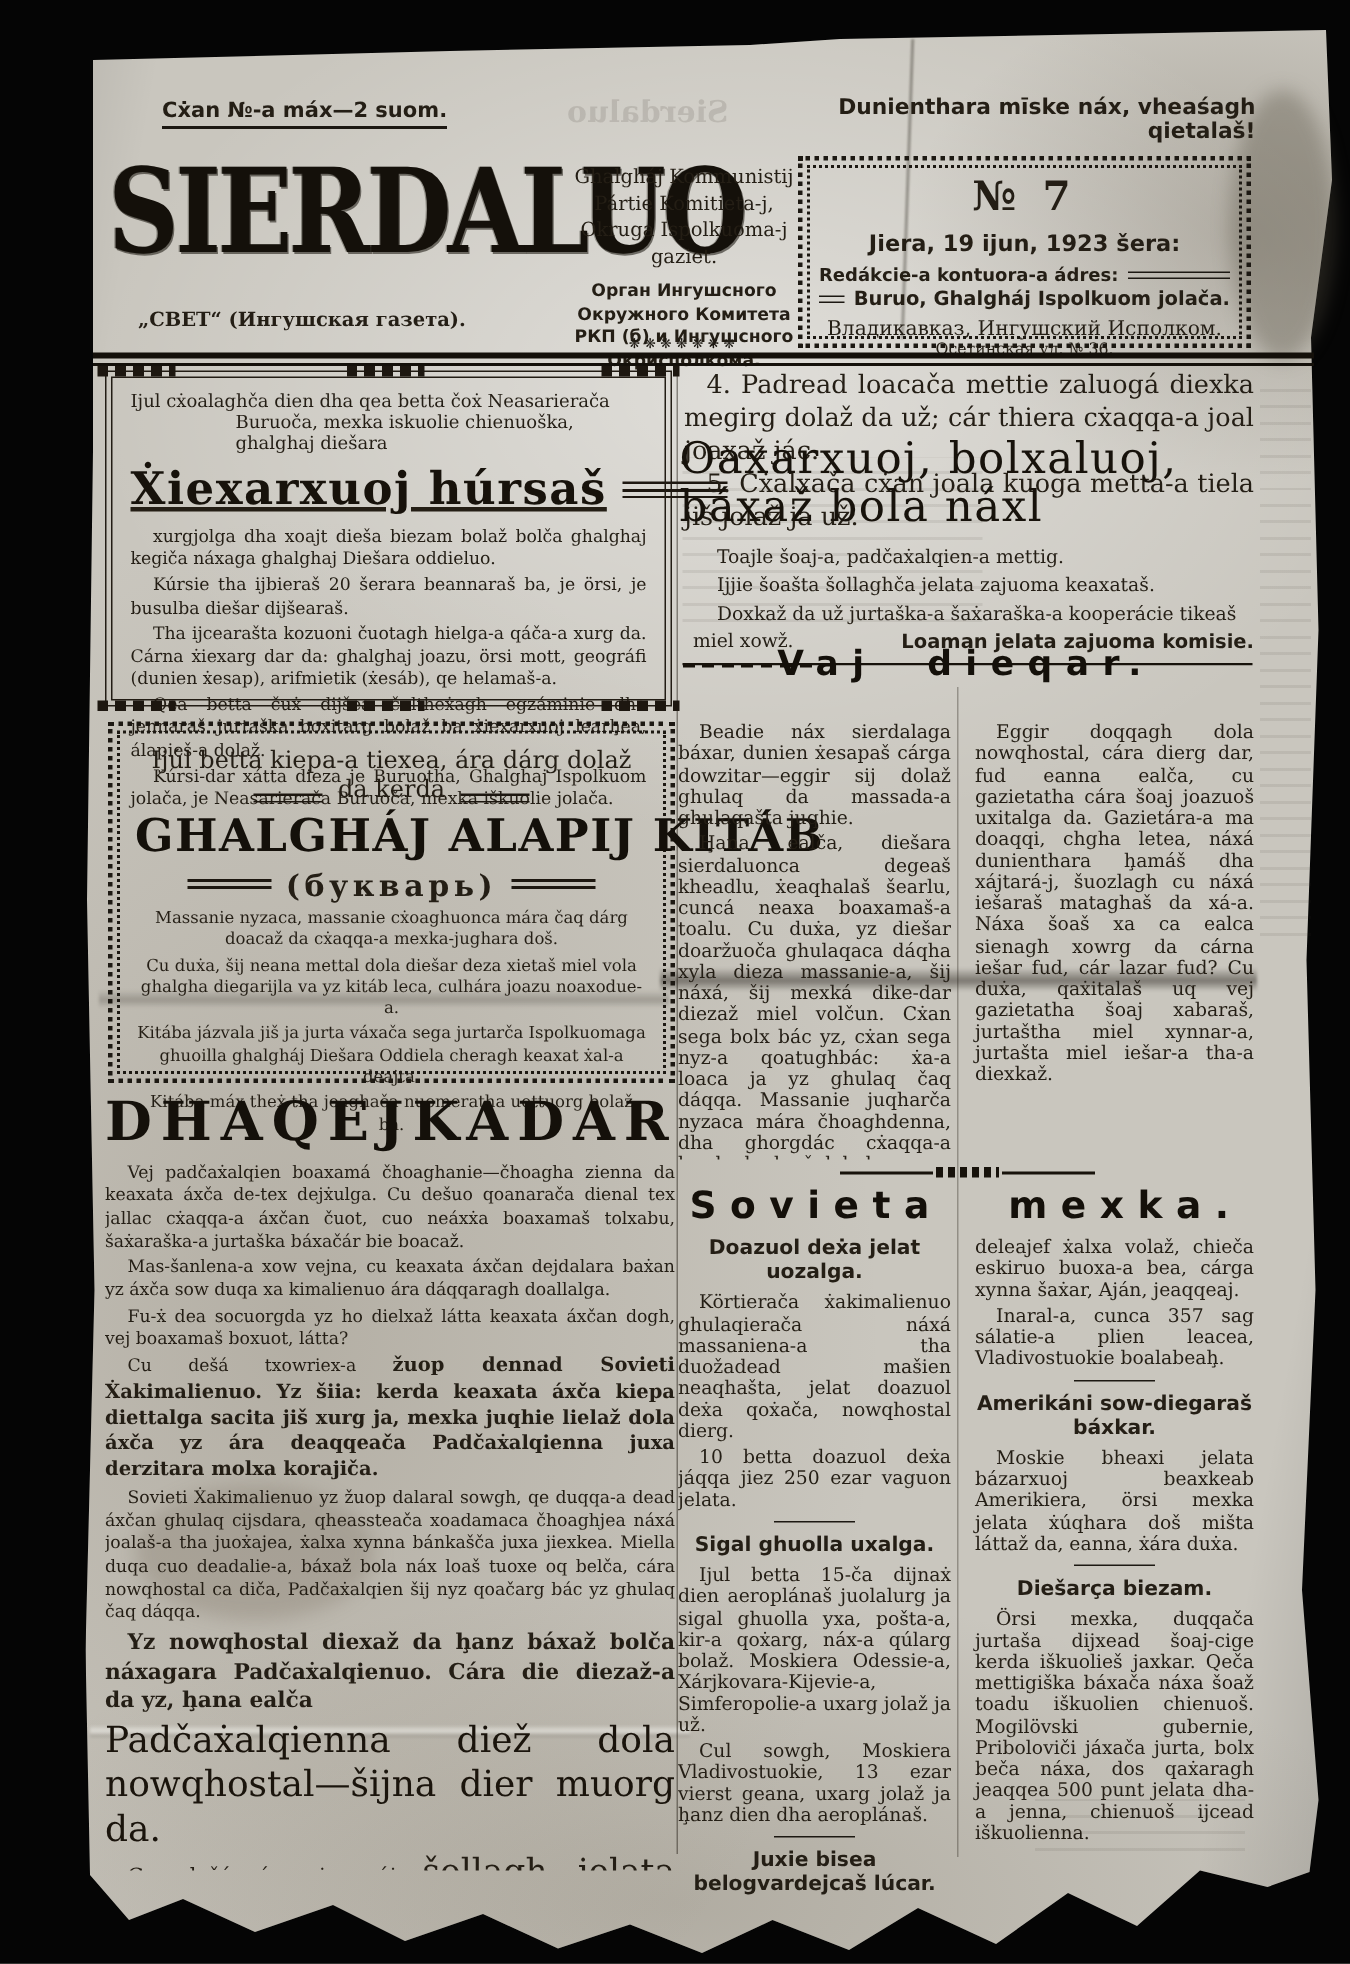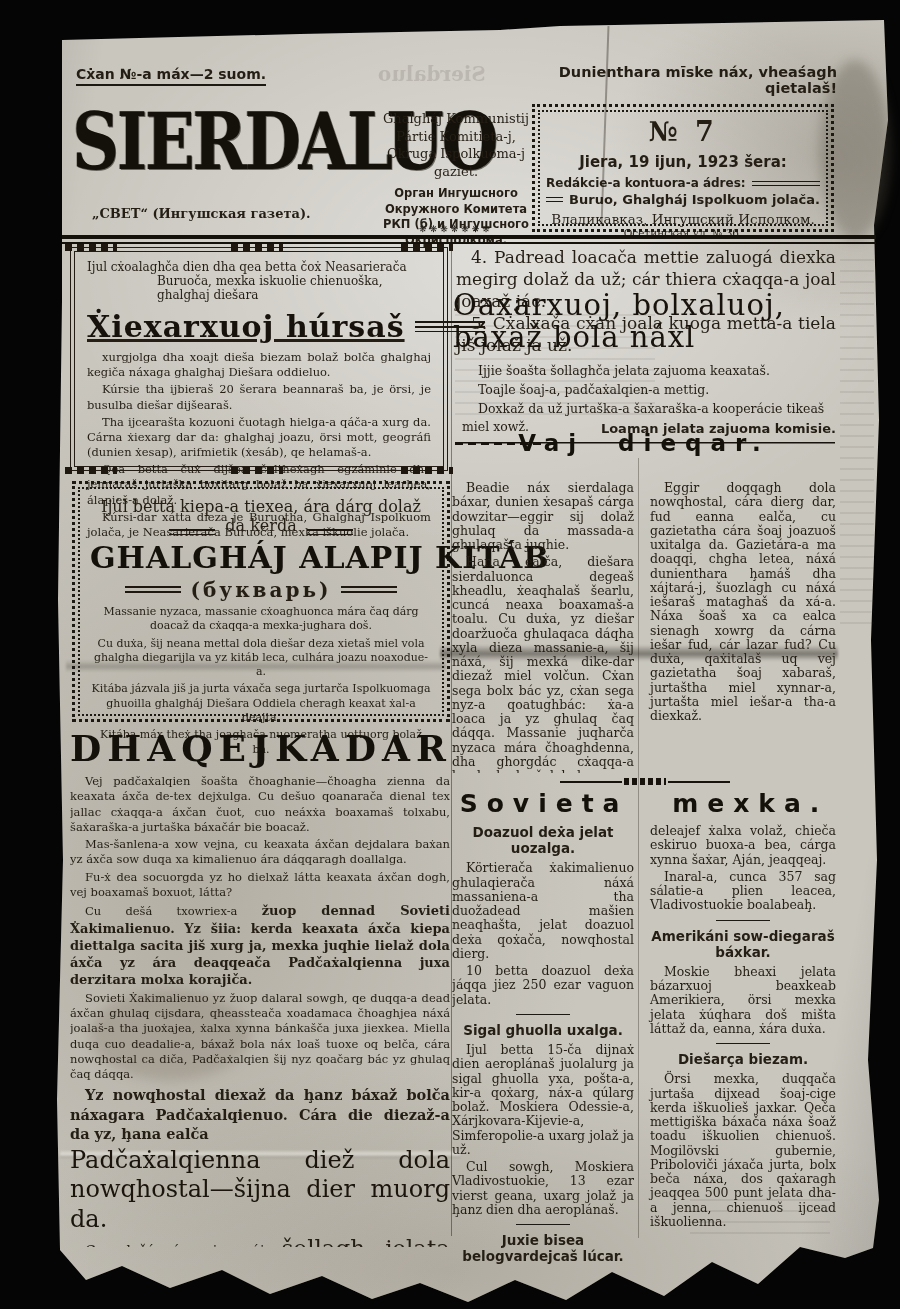--- a/index.html
+++ b/index.html
@@ -21,21 +21,21 @@
       515px 1280px,468px 1302px,420px 1283px,372px 1299px,322px 1276px,270px 1294px,222px 1270px,
       170px 1288px,122px 1266px,86px 1280px,60px 1250px,57px 1100px,63px 860px,58px 600px,62px 300px);}
   .stain{position:absolute;border-radius:50%;filter:blur(6px);pointer-events:none;}
   .crease{position:absolute;pointer-events:none;}
   .bleed{position:absolute;opacity:.10;pointer-events:none;
     background:repeating-linear-gradient(transparent 0 9px, rgba(55,48,38,.9) 9px 11px);}
   .just{text-align:justify;}
   .ind p{ text-indent:15px; margin:0 0 2px 0;}
   p{margin:0;}
   
-  #price{font:700 14px "DejaVu Sans",sans-serif;border-bottom:2px solid #1c1812;padding-bottom:2px;}
+  #price{font:700 14px "DejaVu Sans",sans-serif;border-bottom:2px solid #1c1812;padding-bottom:2px;margin-left:32px;}
   #slogan{font:700 14.5px "DejaVu Sans",sans-serif;text-align:right;}
   .ghost{opacity:.14;transform:scaleX(-1);font-weight:700;color:#3a332a;}
   
   #mast-title{font:900 78px "DejaVu Serif",serif;color:#14100a;letter-spacing:-3px;
     transform:scaleX(.84);transform-origin:left top;white-space:nowrap;
     text-shadow:1px 1px 0 rgba(20,16,10,.55), -1px 0 0 rgba(20,16,10,.35);}
   #mast-sub{font:700 13px "DejaVu Serif",serif;}
   #org{font:400 13px "DejaVu Serif",serif;text-align:center;line-height:1.35;}
   #org-ru{font:700 11.5px "DejaVu Sans",sans-serif;text-align:center;line-height:1.35;}
   #org-stars{text-align:center;font-size:9px;letter-spacing:3px;color:#1c1812;}
@@ -189,42 +189,42 @@
     <p>Massanie nyzaca, massanie cẋoaghuonca mára čaq dárg doacaž da cẋaqqa-a mexka-jughara doš.</p>
     <p>Cu duẋa, šij neana mettal dola diešar deza xietaš miel vola ghalgha diegarijla va yz kitáb leca, culhára joazu noaxodue-a.</p>
     <p>Kitába jázvala jiš ja jurta váxača sega jurtarča Ispolkuomaga ghuoilla ghalgháj Diešara Oddiela cheragh keaxat ẋal-a deajta.</p>
     <p>Kitába máx theẋ tha joaghača nuomeratha uottuorg bolaž ba.</p>
   </div>
 </div>
 
 <div class="abs" id="decree" style="left:70px;top:727px;width:380px;height:520px;overflow:hidden;">
   <div id="decree-heading">DHAQEJKADAR.</div>
   <div class="ind just" style="margin-top:5px;">
-    <p>Vej padčaẋalqien šoašta čhoaghanie—čhoagha zienna da keaxata áxča de-tex dejẋulga. Cu dešuo qoanarača dienal tex jallac cẋaqqa-a áxčan čuot, cuo neáxẋa boaxamaš tolxabu, šaẋaraška-a jurtaška báxačár bie boacaž.</p>
+    <p>Vej padčaẋalqien boaxamá čhoaghanie—čhoagha zienna da keaxata áxča de-tex dejẋulga. Cu dešuo qoanarača dienal tex jallac cẋaqqa-a áxčan čuot, cuo neáxẋa boaxamaš tolxabu, šaẋaraška-a jurtaška báxačár bie boacaž.</p>
     <p>Mas-šanlena-a xow vejna, cu keaxata áxčan dejdalara baẋan yz áxča sow duqa xa kimalienuo ára dáqqaragh doallalga.</p>
     <p>Fu-ẋ dea socuorgda yz ho dielxaž látta keaxata áxčan dogh, vej boaxamaš boxuot, látta?</p>
     <p><span>Cu dešá txowriex-a </span><span class="boldish">žuop dennad Sovieti Ẋakimalienuo. Yz šiia: kerda keaxata áxča kiepa diettalga sacita jiš xurg ja, mexka juqhie lielaž dola áxča yz ára deaqqeača Padčaẋalqienna juxa derzitara molxa korajiča.</span></p>
     <p>Sovieti Ẋakimalienuo yz žuop dalaral sowgh, qe duqqa-a dead áxčan ghulaq cijsdara, qheassteača xoadamaca čhoaghjea náxá joalaš-a tha juoẋajea, ẋalxa xynna bánkašča juxa jiexkea. Miella duqa cuo deadalie-a, báxaž bola náx loaš tuoxe oq belča, cára nowqhostal ca diča, Padčaẋalqien šij nyz qoačarg bác yz ghulaq čaq dáqqa.</p>
   </div>
   <div id="decree-bold">Yz nowqhostal diexaž da ḩanz báxaž bolča náxagara Padčaẋalqienuo. Cára die diezaž-a da yz, ḩana ealča</div>
   <div id="decree-display1">Padčaẋalqienna diež dola nowqhostal—šijna dier muorg da.</div>
   <div id="decree-display2"><span class="lead">Cu dešá ára jeaqqáj </span><span>šollagh jelata zajuom.</span></div>
 
 </div>
 
 <div class="abs just" id="notices" style="left:456px;top:246px;width:380px;">
   <p>4. Padread loacača mettie zaluogá diexka megirg dolaž da už; cár thiera cẋaqqa-a joal joaxaž jác.</p>
   <p>5. Cẋalxača cẋan joala kuoga metta-a tiela jiš jolaž ja už.</p>
 </div>
 
 <div class="abs" id="appeal-headline" style="left:453px;top:289px;width:386px;">Oaxarxuoj, bolxaluoj, báxaž bola náxl</div>
 
 <div class="abs" id="appeal-lines" style="left:462px;top:362px;width:375px;">
+  <p>Toajle šoaj-a, padčaẋalqien-a mettig.</p>
   <p>Ijjie šoašta šollaghča jelata zajuoma keaxataš.</p>
-  <p>Toajle šoaj-a, padčaẋalqien-a mettig.</p>
   <p>Doxkaž da už jurtaška-a šaẋaraška-a kooperácie tikeaš miel xowž.</p>
 </div>
 <div class="abs" id="appeal-sig" style="left:560px;top:421px;width:276px;">Loaman jelata zajuoma komisie.</div>
 
 <div class="abs thinrule" style="left:455px;top:442px;width:380px;"></div>
 
 <div class="abs" id="vaj-heading" style="left:452px;top:430px;width:384px;">Vaj dieqar.</div>
 
 <div class="abs" style="left:452px;top:481px;width:384px;height:292px;display:flex;gap:16px;overflow:hidden;">
   <div class="newscol just" style="width:182px;">

